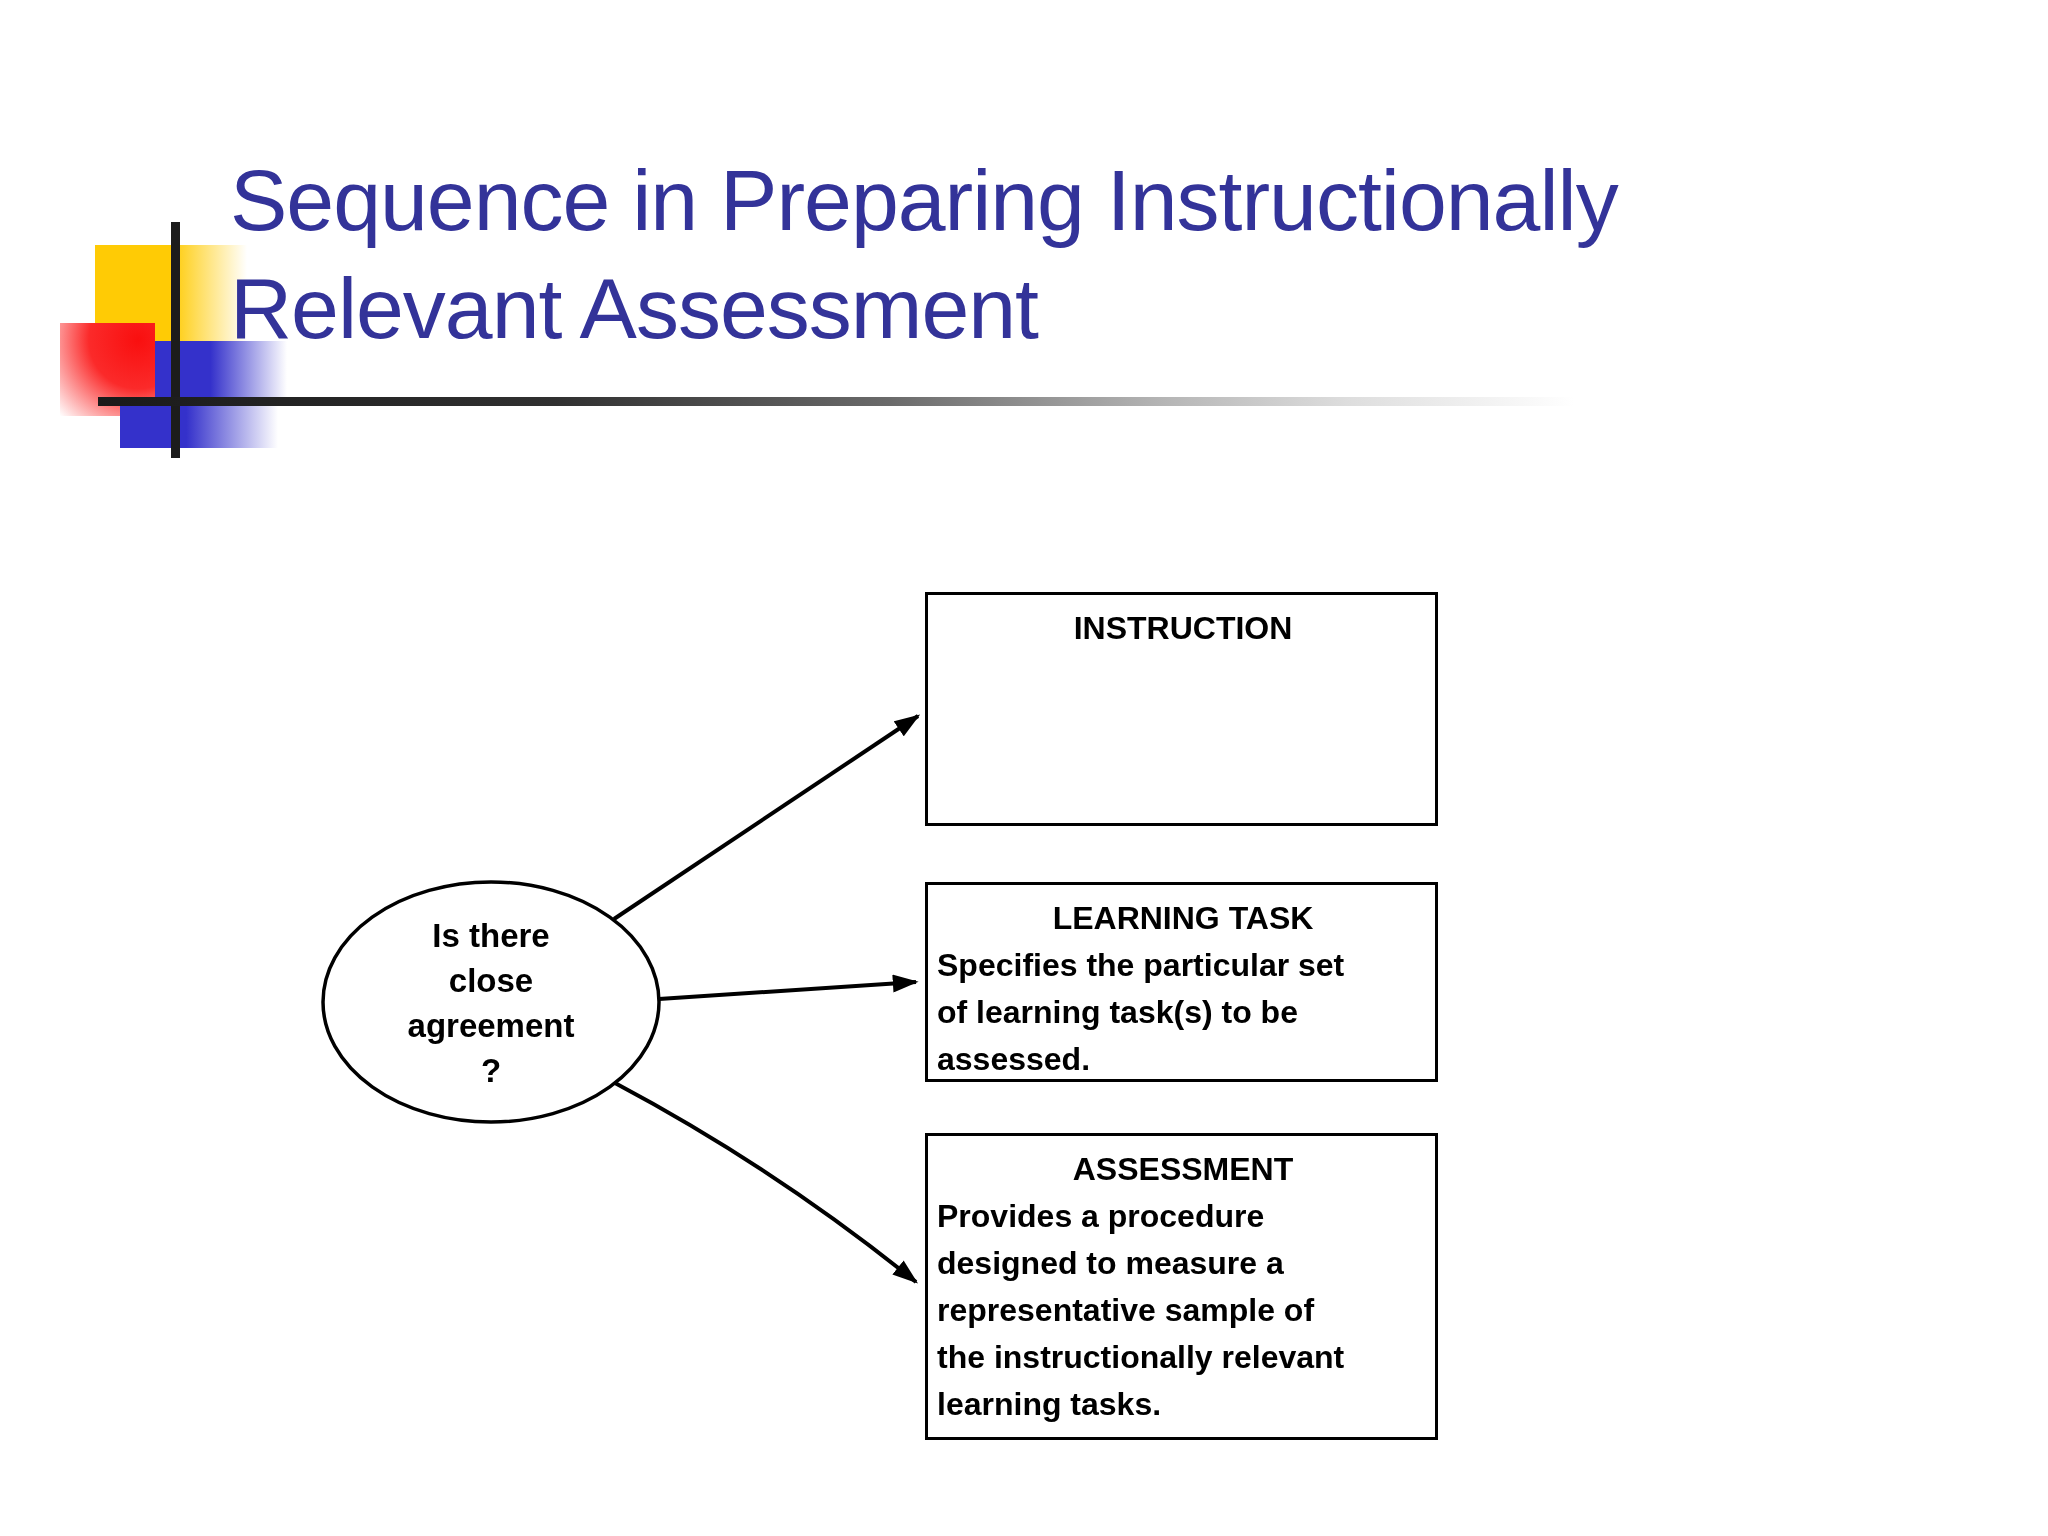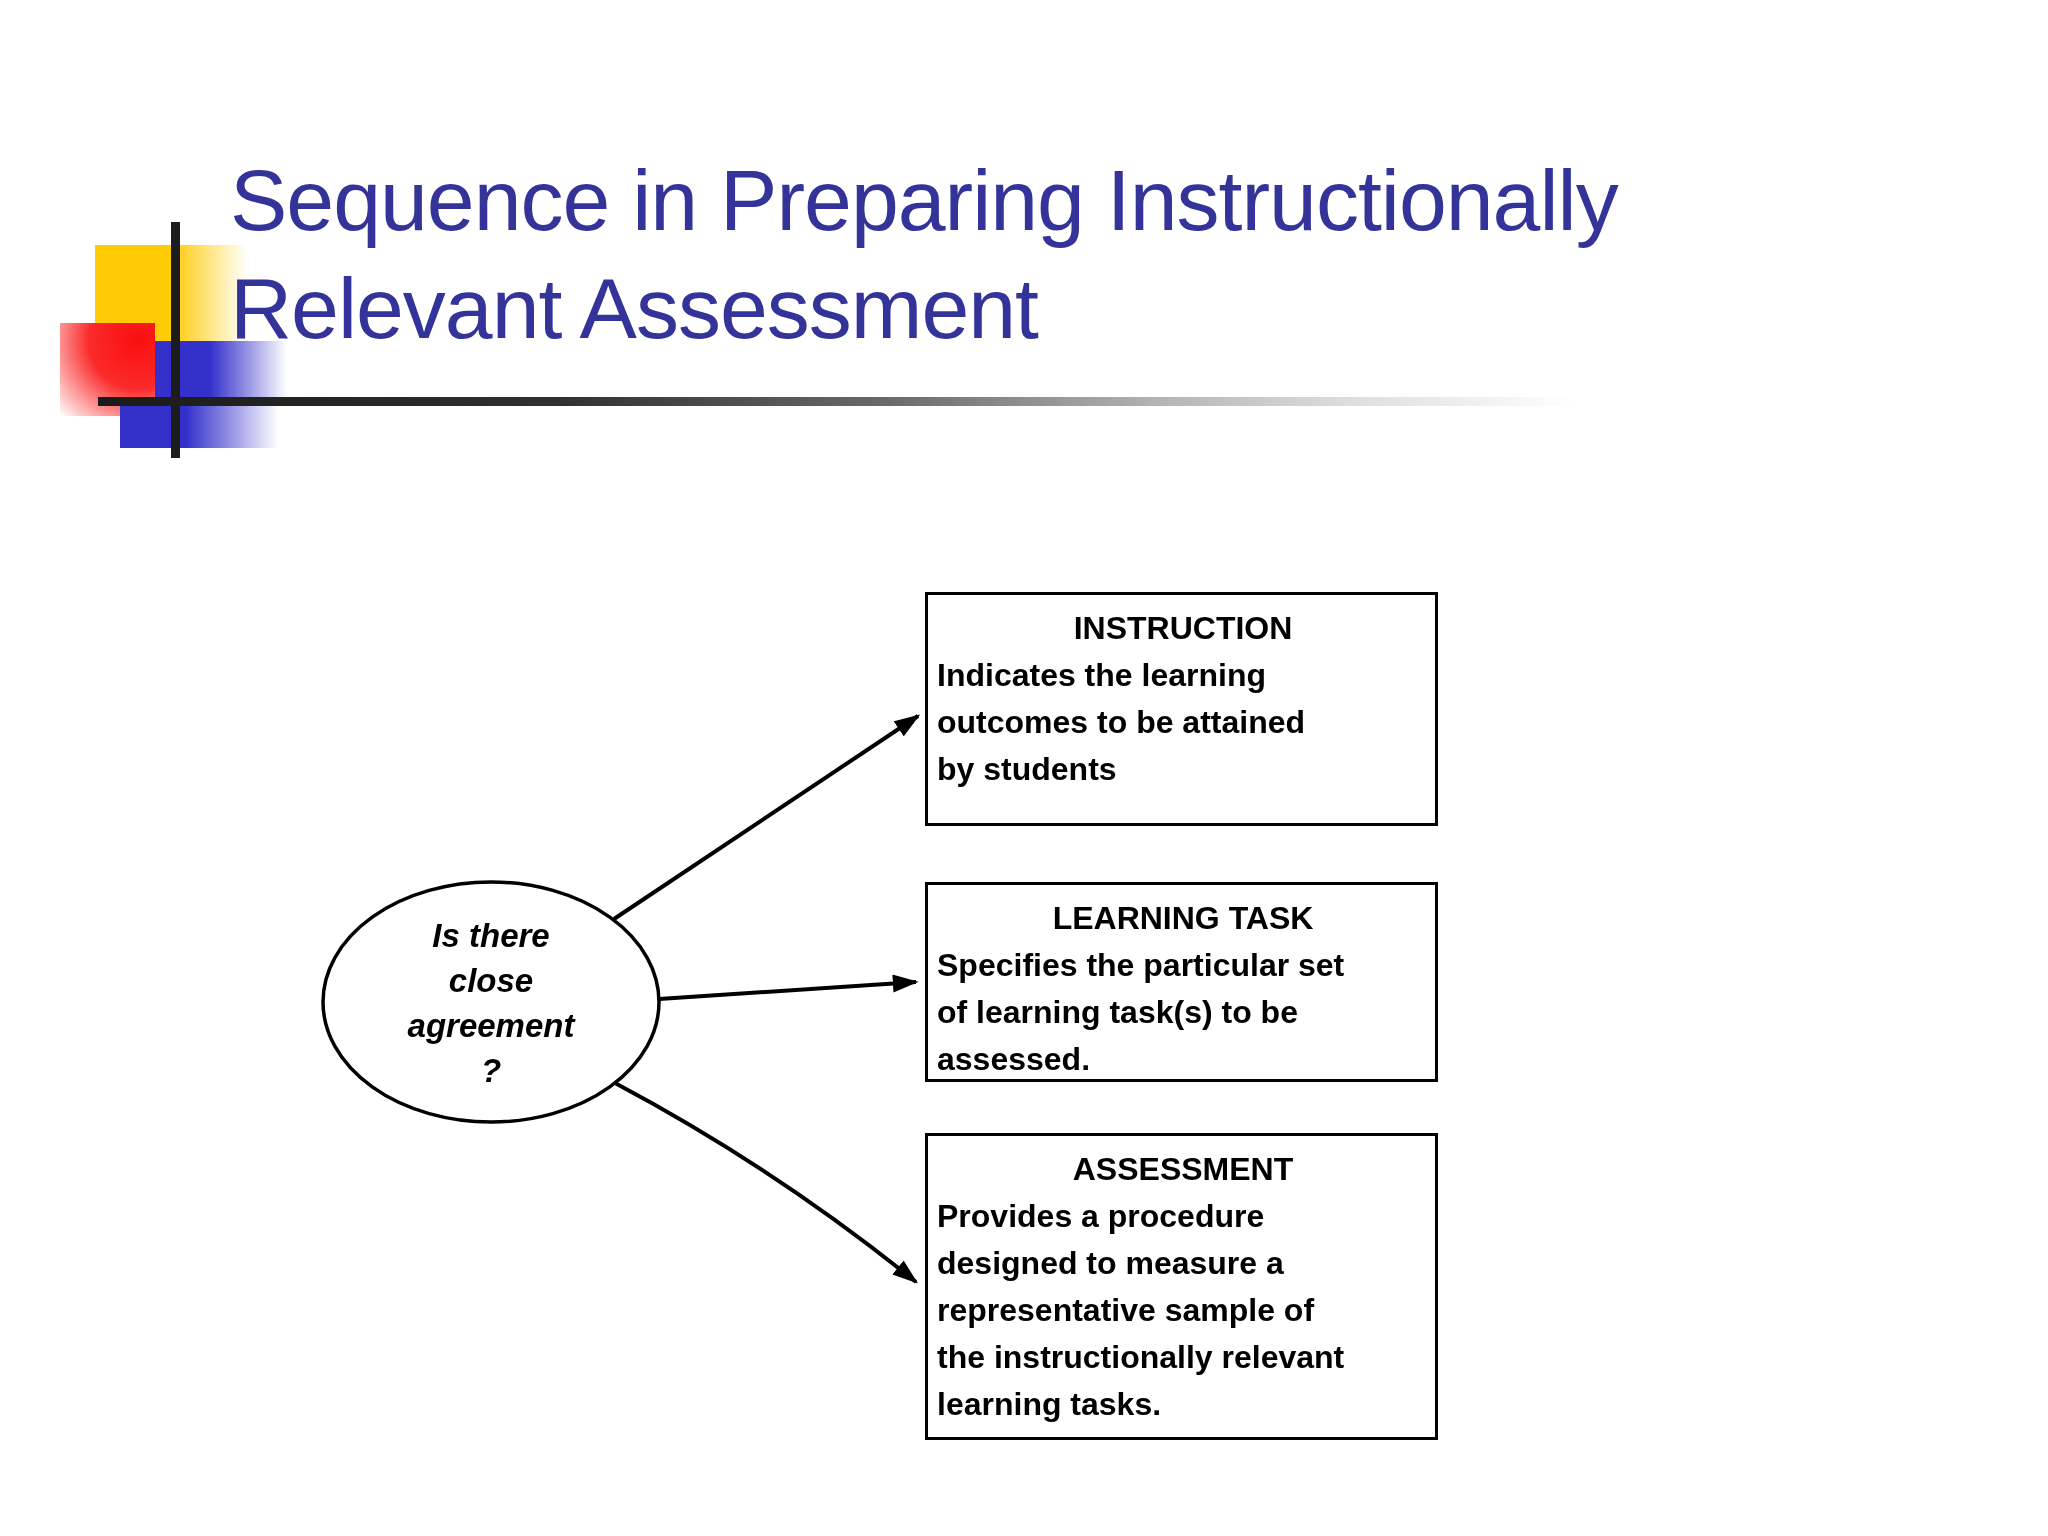--- a/index.html
+++ b/index.html
@@ -53,21 +53,20 @@
   .overlay {
     position:absolute; left:0; top:0; width:2048px; height:1536px;
     pointer-events:none;
   }
   .ellipse-label {
     position:absolute; left:323px; top:882px; width:336px; height:241px;
     display:flex; align-items:center; justify-content:center;
     text-align:center;
     font-size:33px; line-height:45px; font-weight:700; color:#000;
     white-space:pre-line;
-    font-style:italic;
   }
   .dbox {
     position:absolute; left:925px; width:513px;
     border:3px solid #000; background:#fff;
     box-sizing:border-box;
     padding:10px 6px 0 9px;
     color:#000;
   }
   .dbox-1 { top:592px;  height:234px; }
   .dbox-2 { top:882px;  height:200px; }
@@ -110,23 +109,20 @@
     <path d="M 615 1083 Q 775 1168 916 1282" stroke="#000" stroke-width="4" fill="none" marker-end="url(#ah)"></path>
   </svg>
 
   <div class="ellipse-label">Is there
 close
 agreement
 ?</div>
 
   <div class="dbox dbox-1">
     <div class="dbox-heading">INSTRUCTION</div>
-    <div class="dbox-body">Indicates the learning
-outcomes to be attained
-by students</div>
   </div>
 
   <div class="dbox dbox-2">
     <div class="dbox-heading">LEARNING TASK</div>
     <div class="dbox-body">Specifies the particular set
 of learning task(s) to be
 assessed.</div>
   </div>
 
   <div class="dbox dbox-3">

